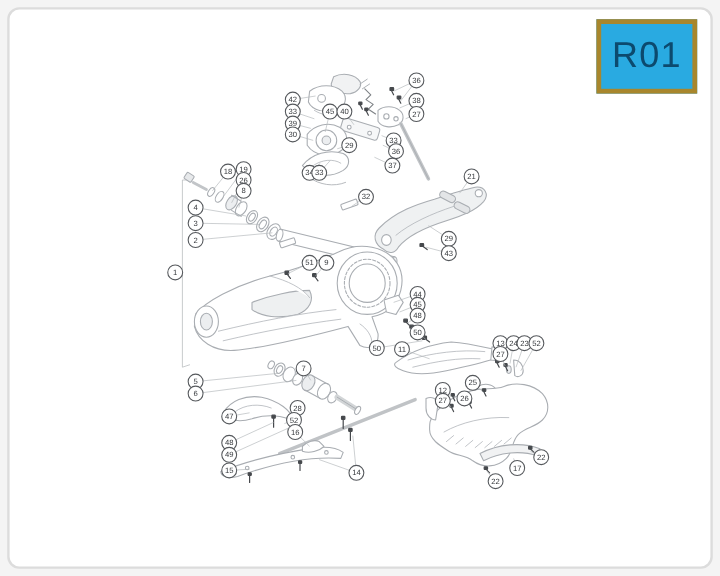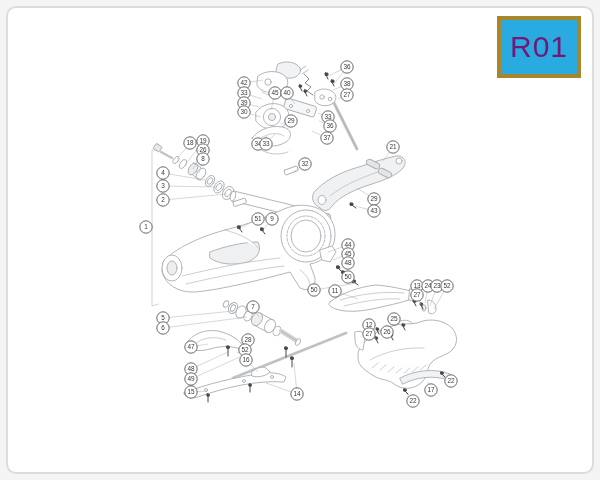--- a/index.html
+++ b/index.html
@@ -492,14 +492,14 @@
       <g>
         <line x1="297" y1="394" x2="266" y2="383" stroke="#b3b7ba" stroke-width="0.55"></line>
         <line x1="297" y1="394" x2="294" y2="363" stroke="#b3b7ba" stroke-width="0.55"></line>
         <circle cx="297" cy="394" r="6.2" class="callout-circle" stroke="#55585c" stroke-width="0.9"></circle>
         <text x="297" y="396.2" class="callout-text" fill="#35383c">14</text>
       </g>
     </g>
 </svg>
 
 <div class="badge" style="background: rgb(41, 170, 225); border-color: rgb(168, 134, 44);">
-  <span style="color: #701a75;">R01</span>
+  <span style="color: #0c4a6e;">R01</span>
 </div>
 
 </body></html>

